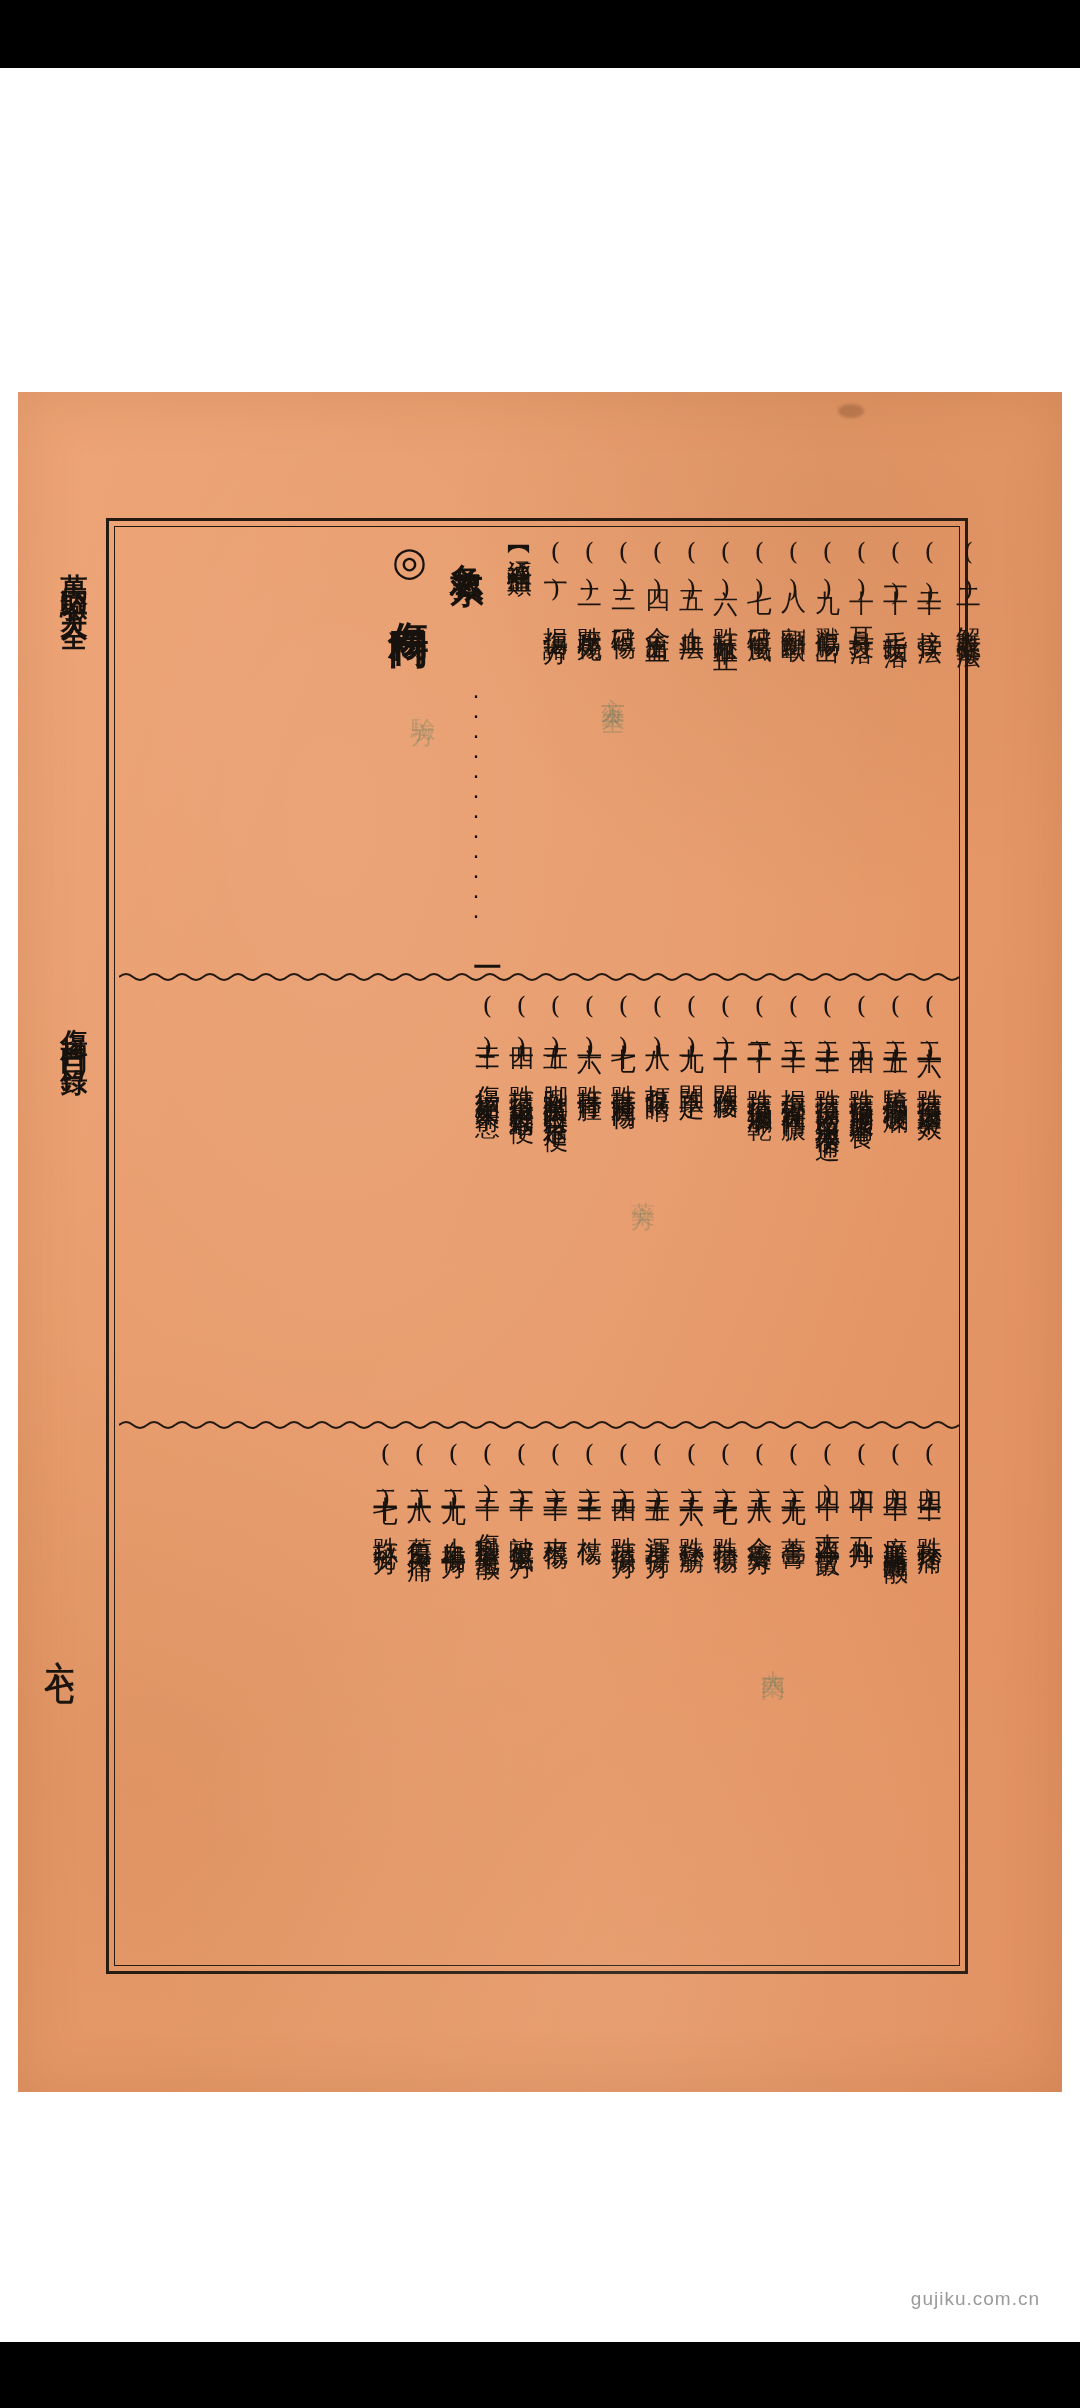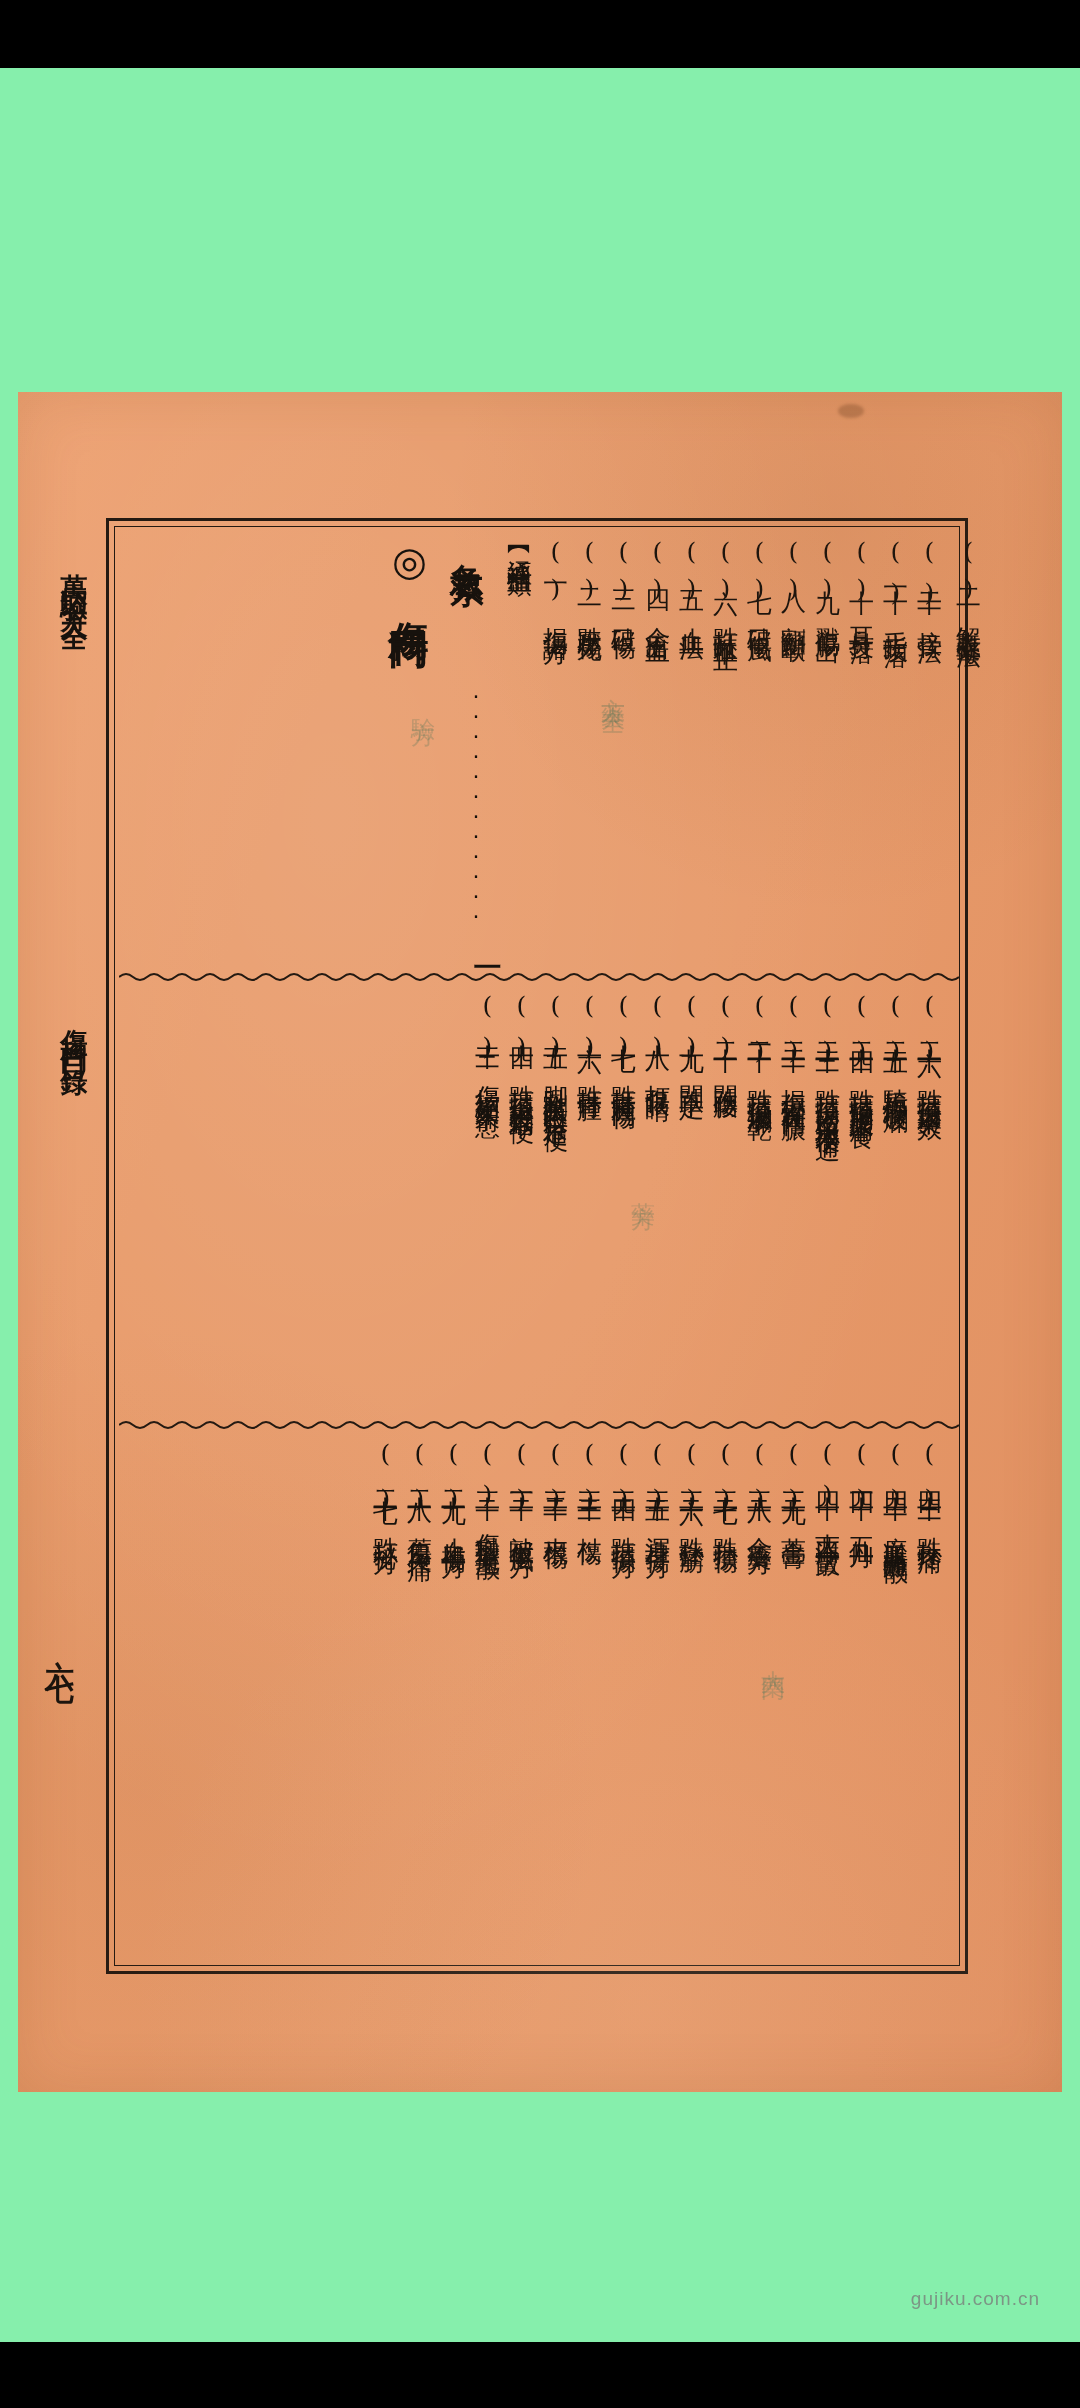--- a/index.html
+++ b/index.html
@@ -12,21 +12,21 @@
     height: 2408px;
     position: relative;
     font-family: "DejaVu Sans", sans-serif;
     overflow: hidden;
   }
   
   .page-root {
     position: absolute;
     left: 0; top: 0;
     width: 1080px; height: 2408px;
-    background: #86efac;
+    background: #ffffff;
   }
   .black-bar {
     position: absolute;
     left: 0;
     width: 1080px;
     background: #000;
   }
   .black-bar.top { top: 0; height: 68px; }
   .black-bar.bottom { bottom: 0; height: 66px; }
 

